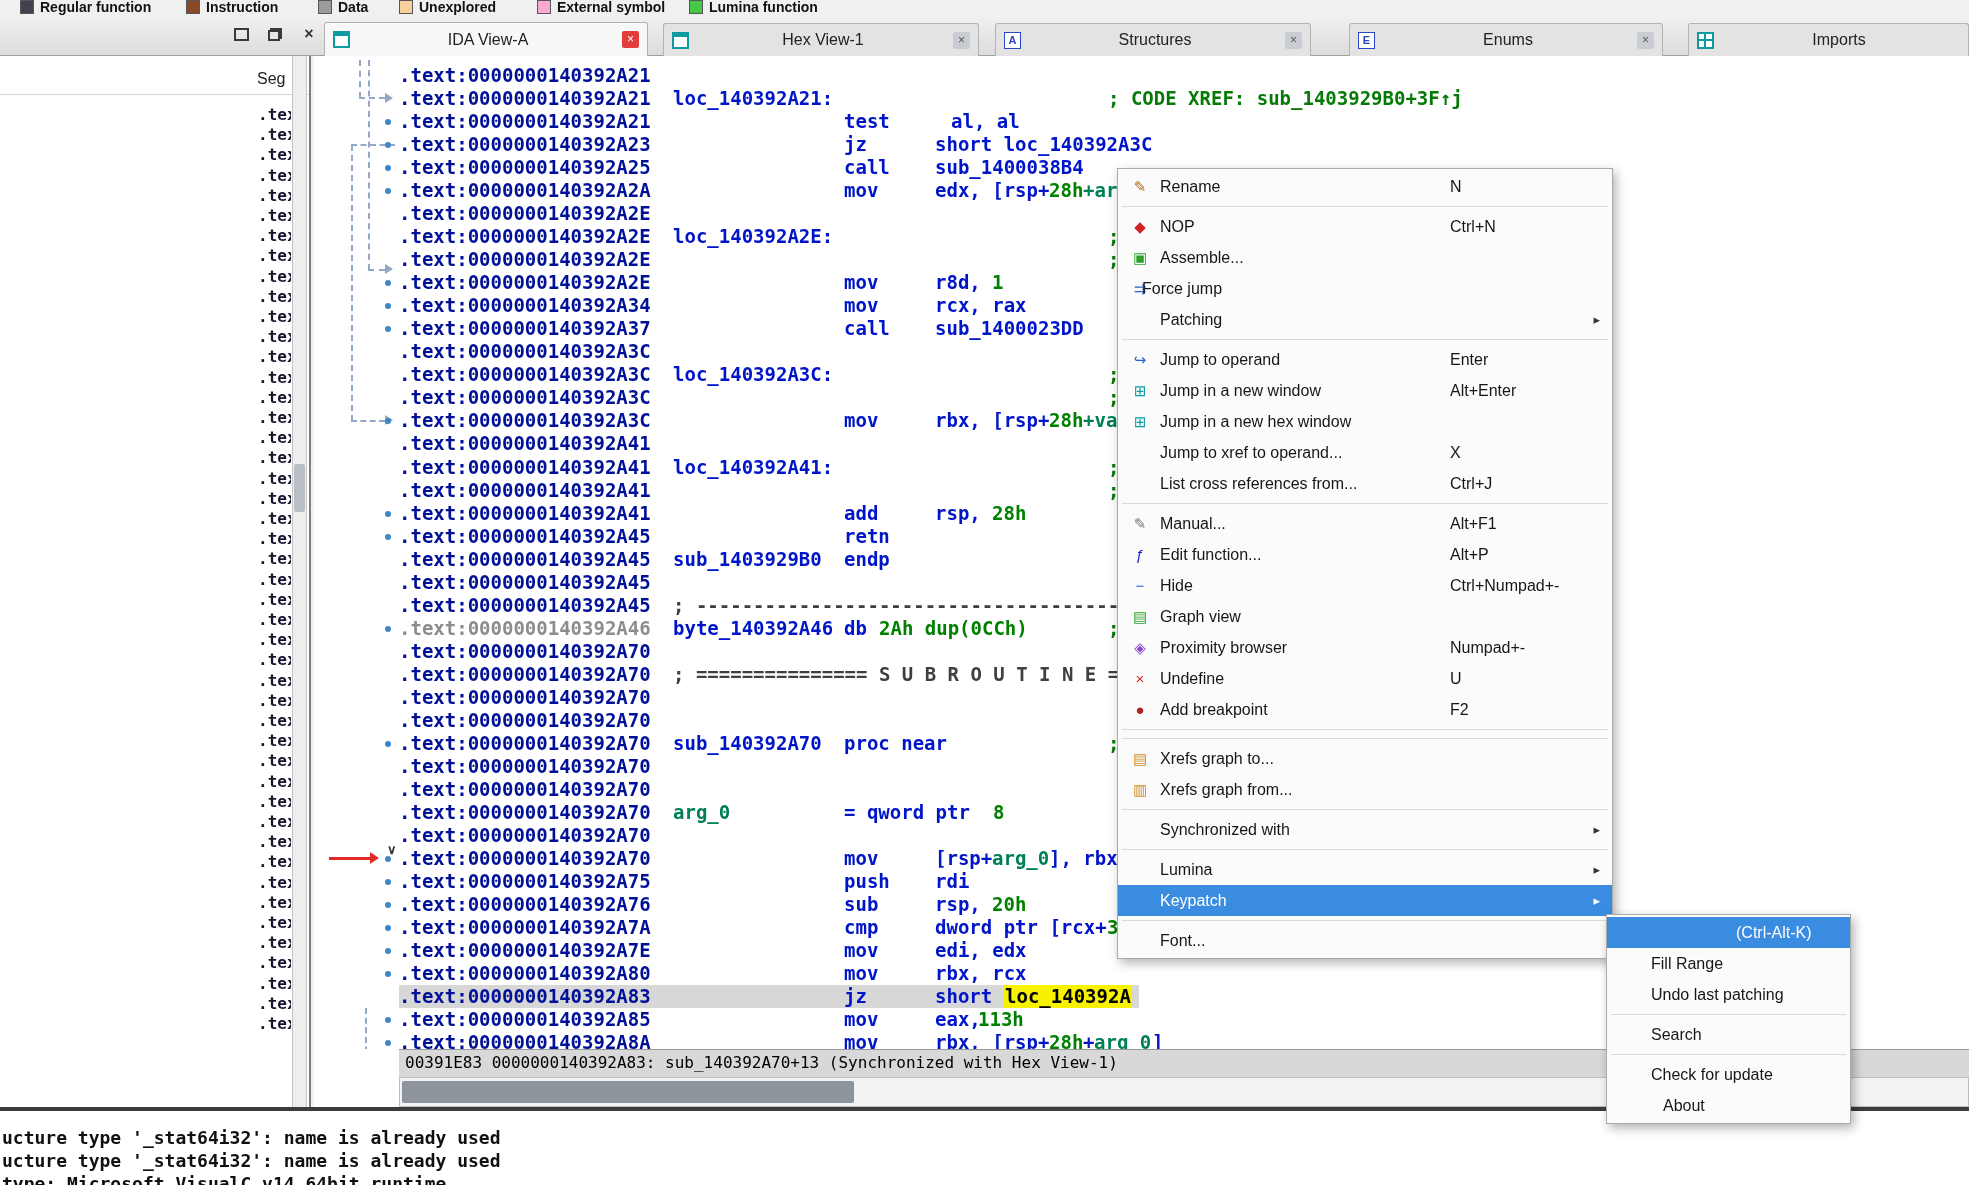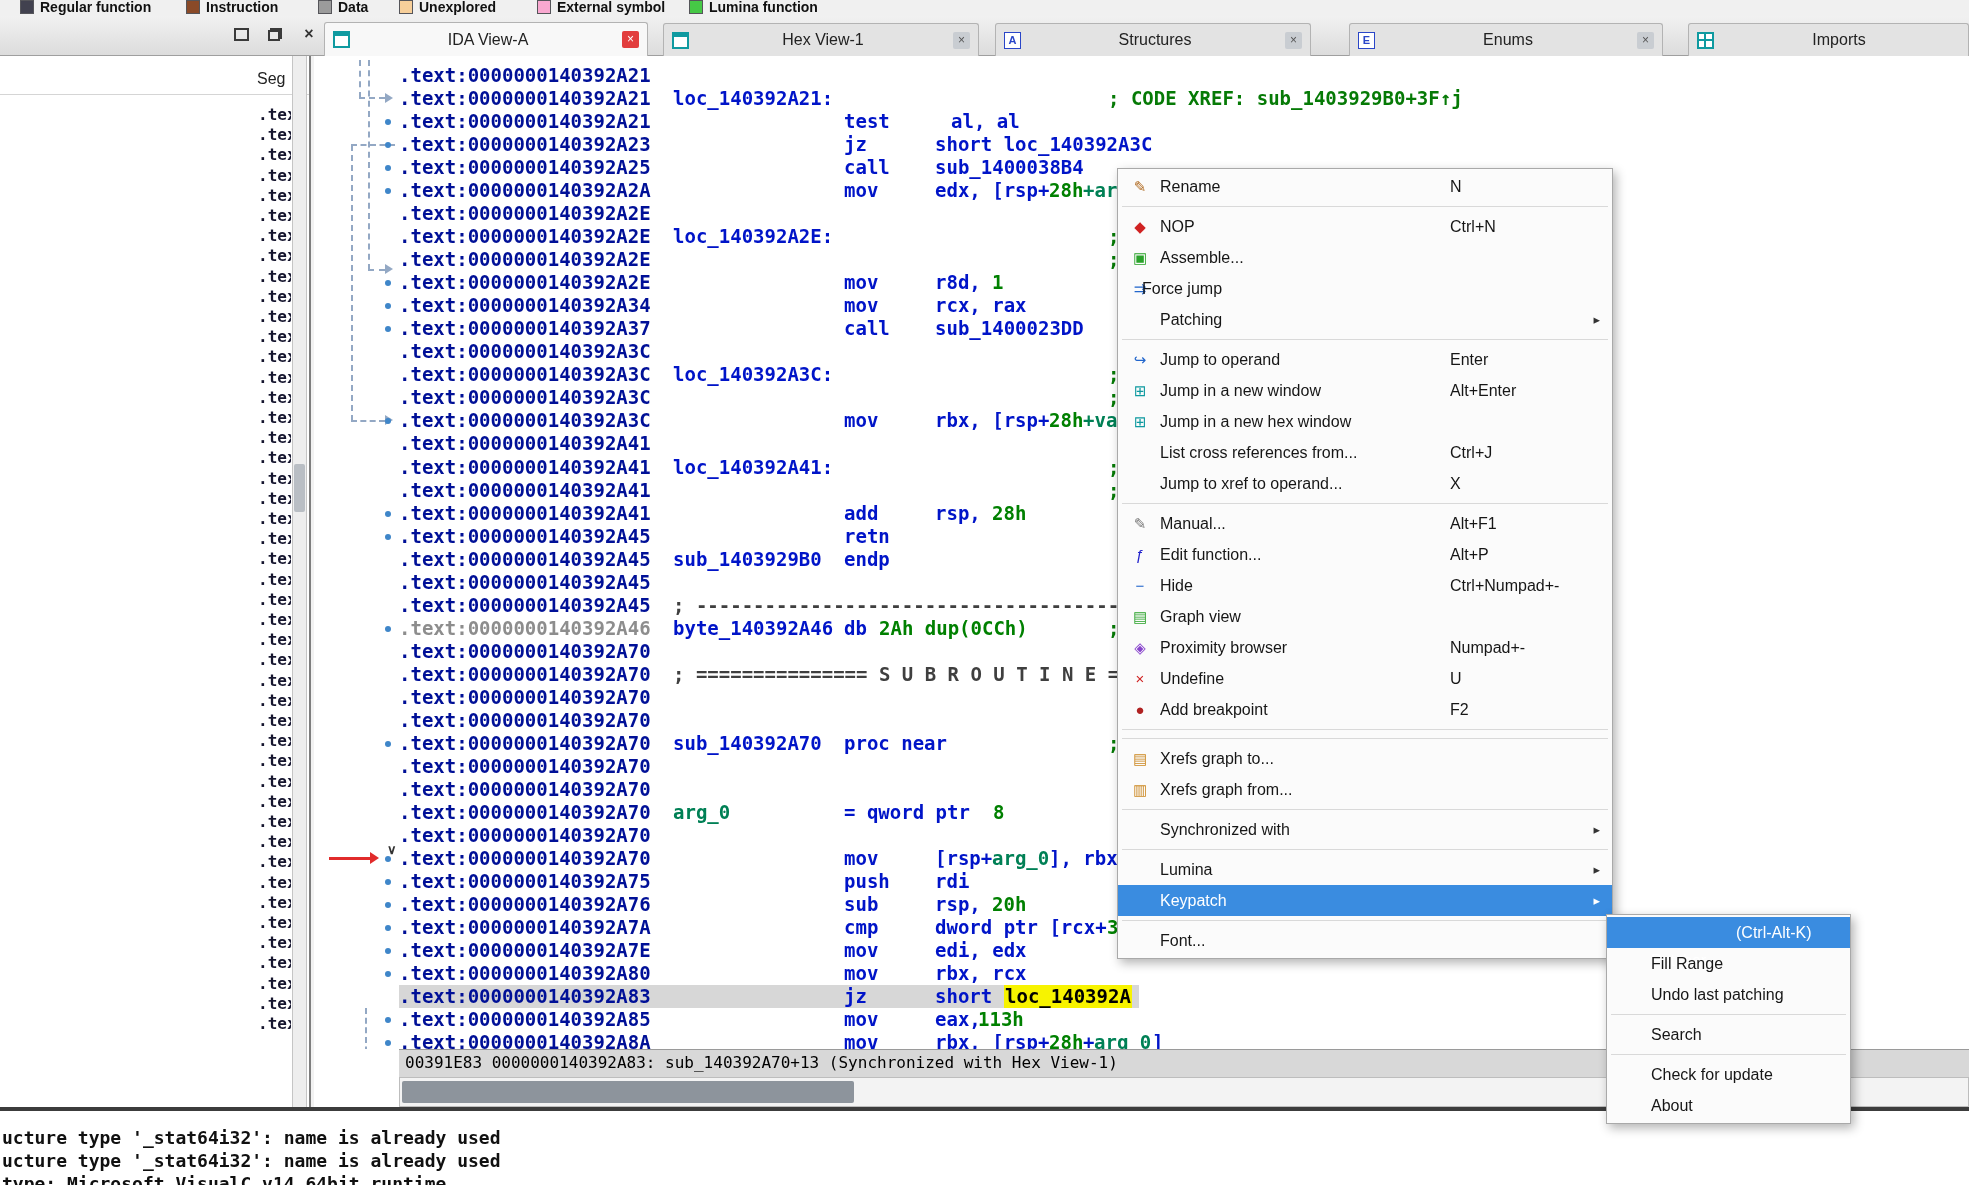--- a/index.html
+++ b/index.html
@@ -508,26 +508,26 @@
       <div class="m-item">
         <span class="m-icon" style="color: rgb(15, 154, 160);">⊞</span>
         <span class="m-label" style="left: 42px;">Jump in a new window</span>
         <span class="m-short" style="left: 332px;">Alt+Enter</span>
       </div>
       <div class="m-item">
         <span class="m-icon" style="color: rgb(15, 154, 160);">⊞</span>
         <span class="m-label" style="left: 42px;">Jump in a new hex window</span>
       </div>
       <div class="m-item">
+        <span class="m-label" style="left: 42px;">Jump to xref to operand...</span>
+        <span class="m-short" style="left: 332px;">X</span>
+      </div>
+      <div class="m-item">
         <span class="m-label" style="left: 42px;">List cross references from...</span>
         <span class="m-short" style="left: 332px;">Ctrl+J</span>
-      </div>
-      <div class="m-item">
-        <span class="m-label" style="left: 42px;">Jump to xref to operand...</span>
-        <span class="m-short" style="left: 332px;">X</span>
       </div>
       <div class="m-sep"></div>
       <div class="m-item">
         <span class="m-icon" style="color: rgb(119, 119, 119);">✎</span>
         <span class="m-label" style="left: 42px;">Manual...</span>
         <span class="m-short" style="left: 332px;">Alt+F1</span>
       </div>
       <div class="m-item">
         <span class="m-icon" style="color: rgb(34, 34, 204);">ƒ</span>
         <span class="m-label" style="left: 42px;">Edit function...</span>
@@ -599,17 +599,17 @@
       </div>
       <div class="m-sep"></div>
       <div class="m-item">
         <span class="m-label" style="left: 44px;">Search</span>
       </div>
       <div class="m-sep"></div>
       <div class="m-item">
         <span class="m-label" style="left: 44px;">Check for update</span>
       </div>
       <div class="m-item">
-        <span class="m-label" style="left: 44px;">About</span>
+        <span class="m-label" style="left: 56px;">About</span>
       </div>
     </div>
 
 </div>
 
 </body></html>

